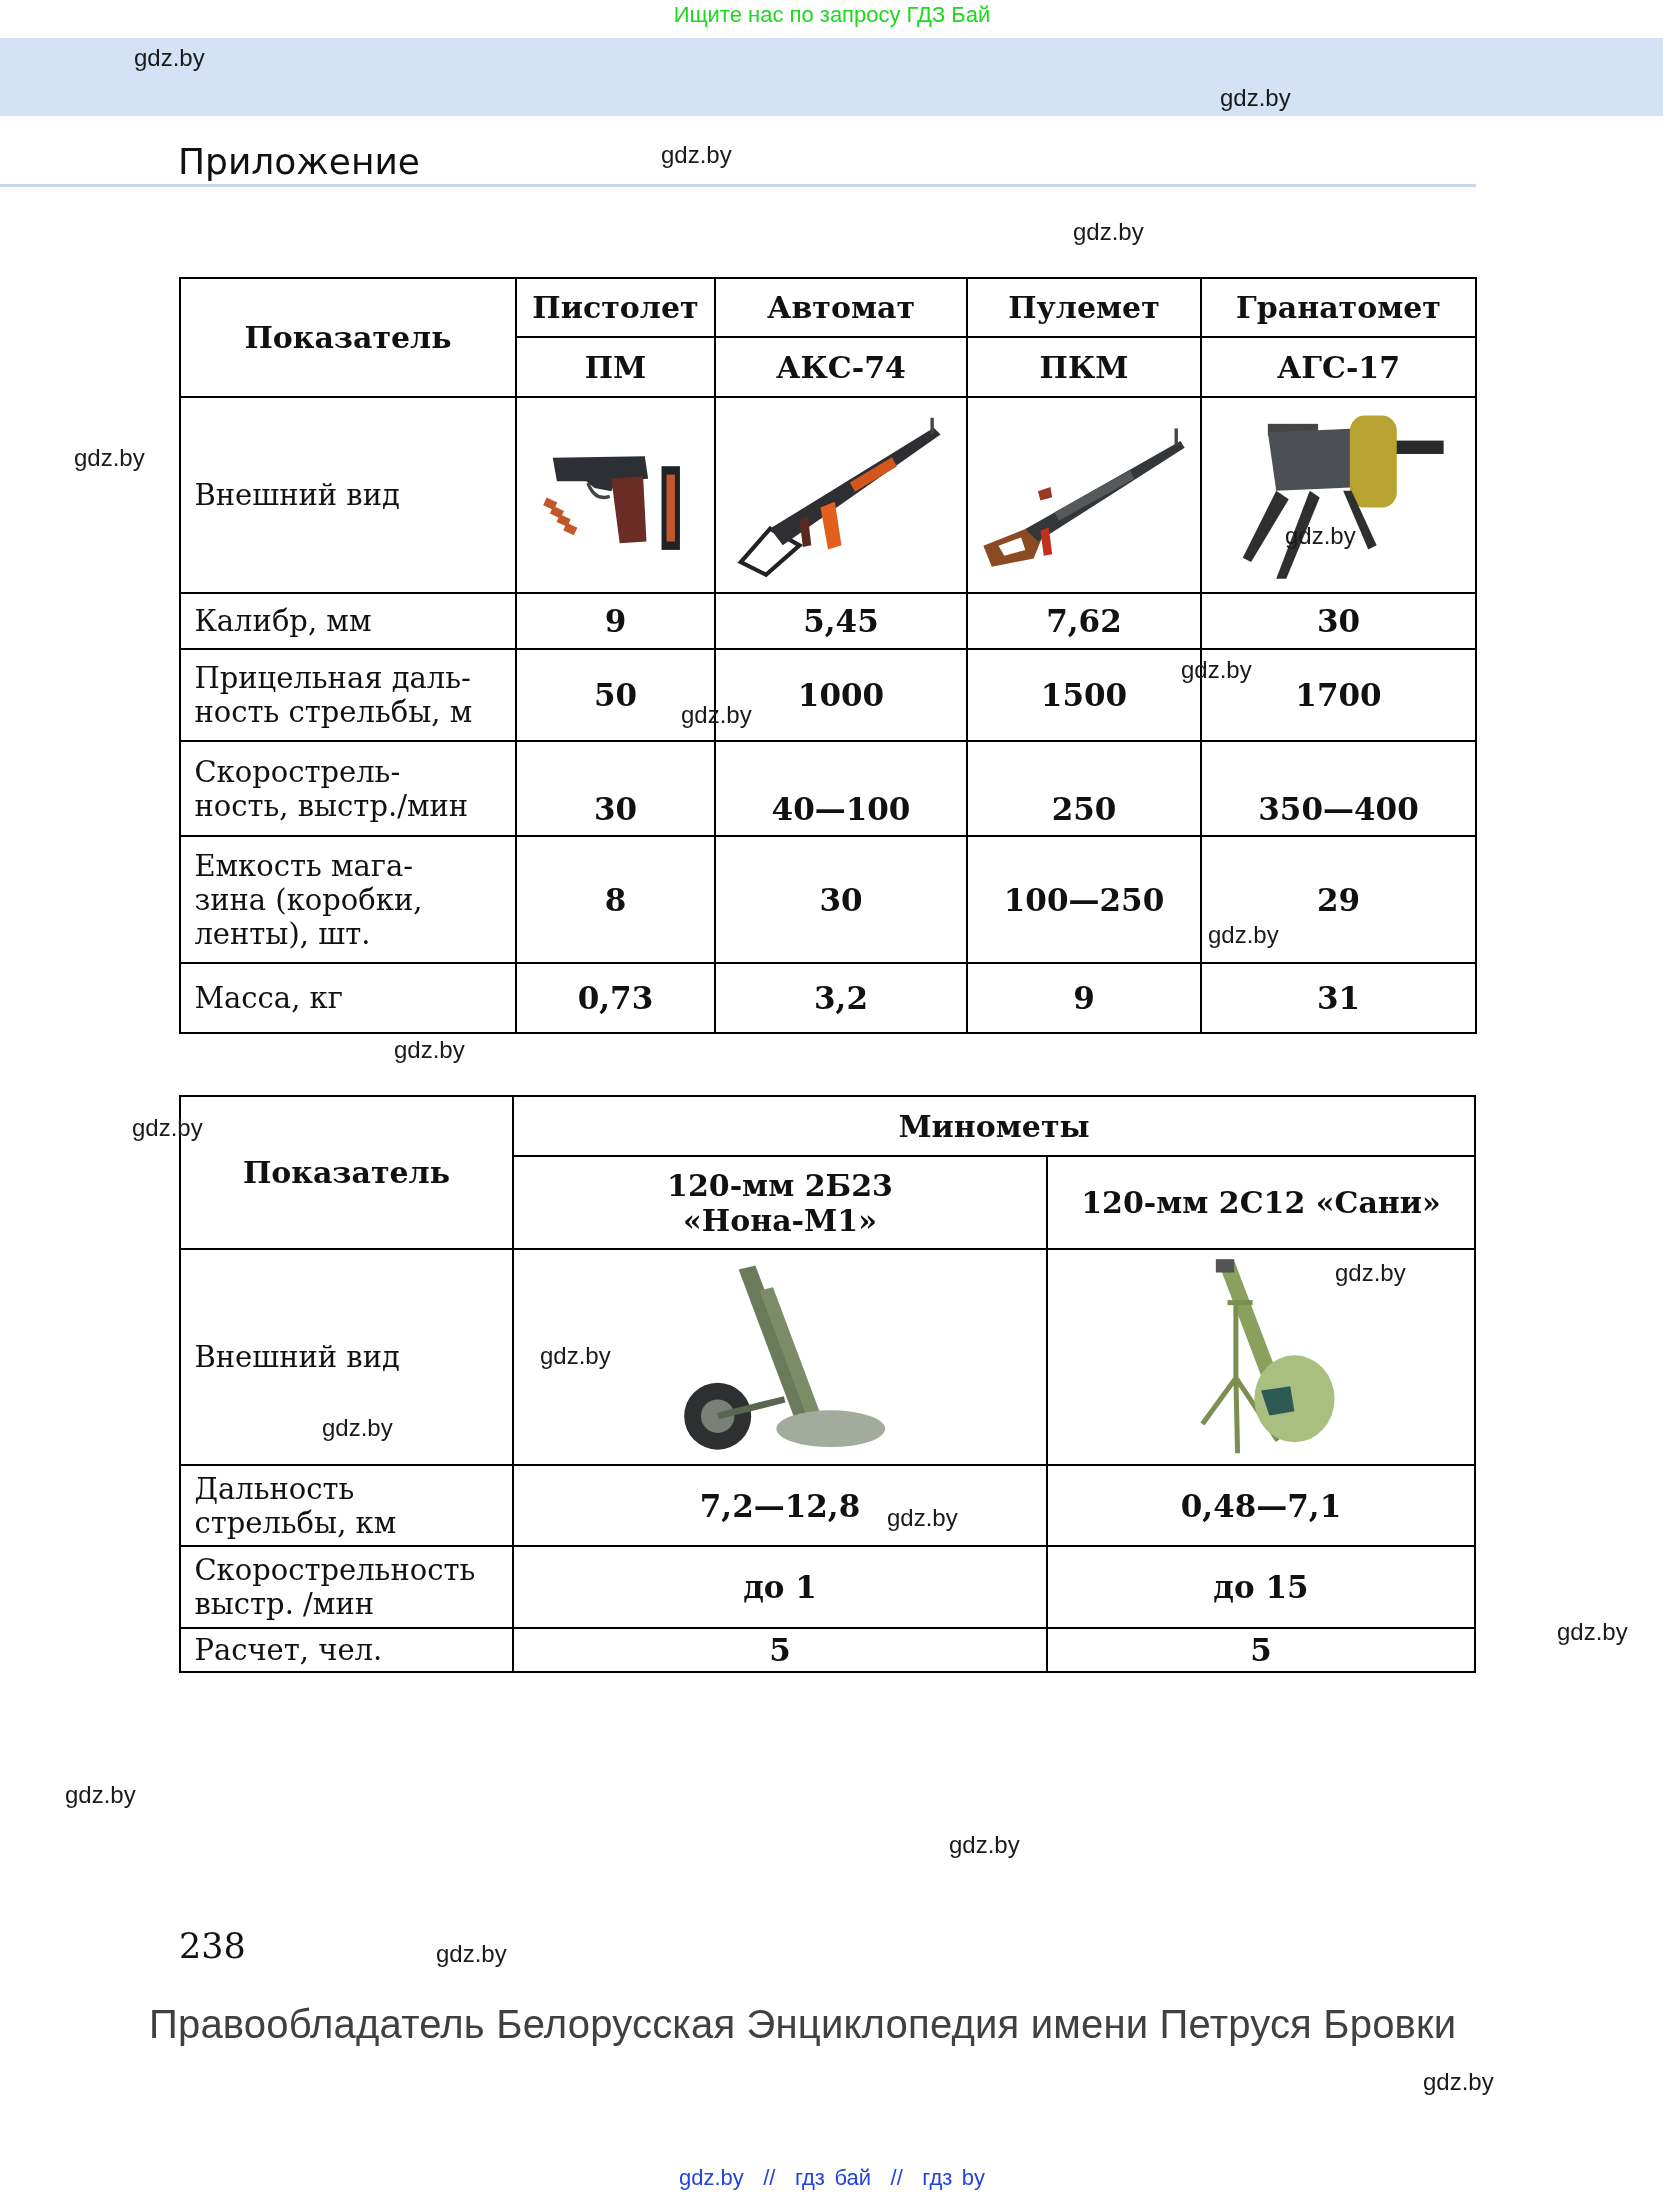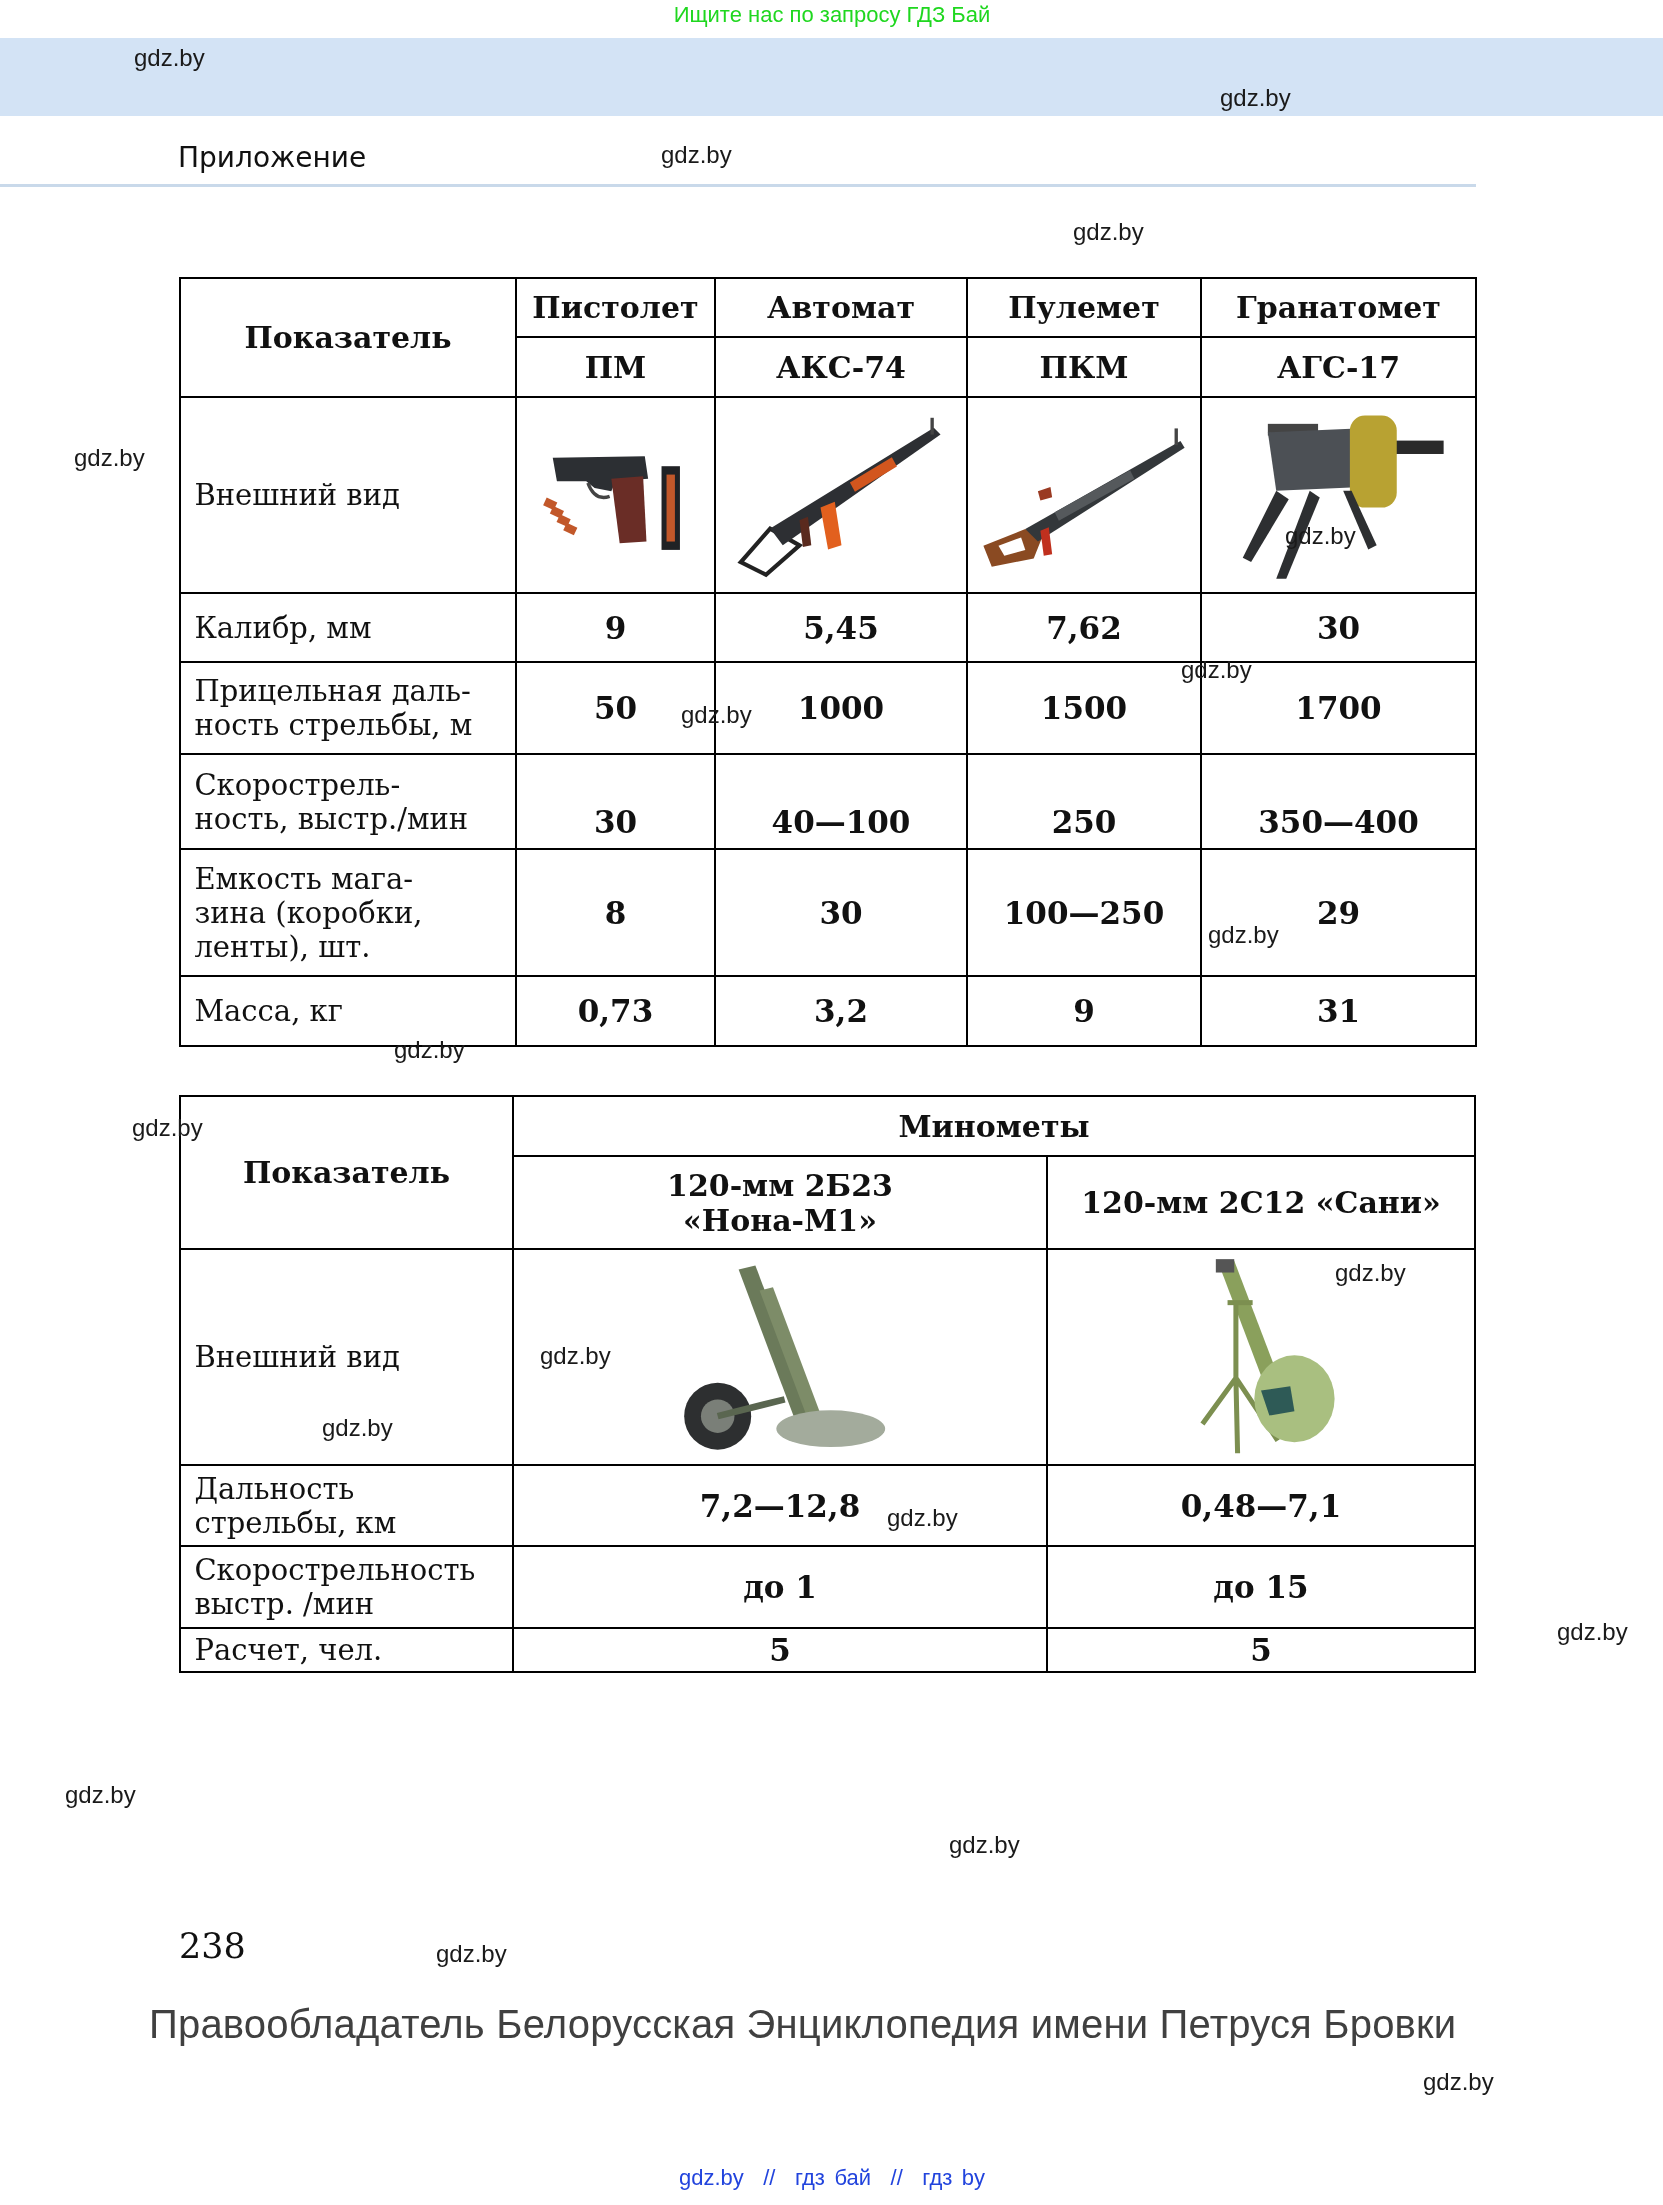--- a/index.html
+++ b/index.html
@@ -1,21 +1,21 @@
 <!DOCTYPE html>
 <html style="font-size:13.4px"><head>
 <meta charset="utf-8">
 <style>
   html, body { margin:0; padding:0; background:#ffffff; }
   body { width:1664px; height:2205px; position:relative; overflow:hidden; font-family:"DejaVu Sans", sans-serif; }
   .abs { position:absolute; }
   .topnote { left:0; width:1664px; top:1.7px; text-align:center; font-family:"Liberation Sans", sans-serif; font-size:22px; color:#1fd71f; }
   .banner { left:0; top:38px; width:1664px; height:78px; background:#d3e3f5; }
   .wm { font-family:"Liberation Sans", sans-serif; font-size:24px; color:#1a1a1a; white-space:nowrap; }
-  .section-title { left:178px; top:141px; font-family:"DejaVu Sans", sans-serif; font-size:28px; color:#111; }
+  .section-title { left:178px; top:141px; font-family:"DejaVu Sans", sans-serif; font-size:36px; color:#111; }
   .sep { left:0; top:184px; width:1476px; height:3.4px; background:#c9d9ea; }
 
   table.grid { position:absolute; border-collapse:collapse; table-layout:fixed; font-family:"DejaVu Serif", serif; color:#111; }
   table.grid td { border:2.5px solid #000; padding:0; vertical-align:middle; }
   .hd { font-weight:bold; text-align:center; font-size:30px; }
   .lbl { text-align:left; padding-left:13.4px !important; font-size:29px; line-height:34px; }
   .val { text-align:center; font-weight:bold; font-size:31px; }
   .val-low { vertical-align:bottom !important; padding-bottom:8.4px !important; }
   .imgcell { text-align:center; }
   svg { display:block; margin:0 auto; }
@@ -104,21 +104,21 @@
         <rect x="50" y="20" width="60" height="14" fill="#444"></rect>
         <path d="M50 30 L170 25 L170 95 L60 100 Z" fill="#4c5055"></path>
         <rect x="170" y="40" width="90" height="16" fill="#2a2a2a"></rect>
         <rect x="148" y="10" width="56" height="110" rx="18" fill="#b8a232"></rect>
         <path d="M60 100 L20 180 L30 185 L75 110 Z" fill="#2d2f31"></path>
         <path d="M100 100 L60 205 L72 205 L112 108 Z" fill="#2d2f31"></path>
         <path d="M140 100 L170 170 L180 165 L150 100 Z" fill="#2d2f31"></path>
       </svg>
     </td>
   </tr>
-  <tr style="height:69px">
+  <tr style="height:56px">
     <td class="lbl">Калибр, мм</td>
     <td class="val">9</td>
     <td class="val">5,45</td>
     <td class="val">7,62</td>
     <td class="val">30</td>
   </tr>
   <tr style="height:92px">
     <td class="lbl"><span>Прицельная даль-</span><br><span>ность стрельбы, м</span></td>
     <td class="val">50</td>
     <td class="val">1000</td>

